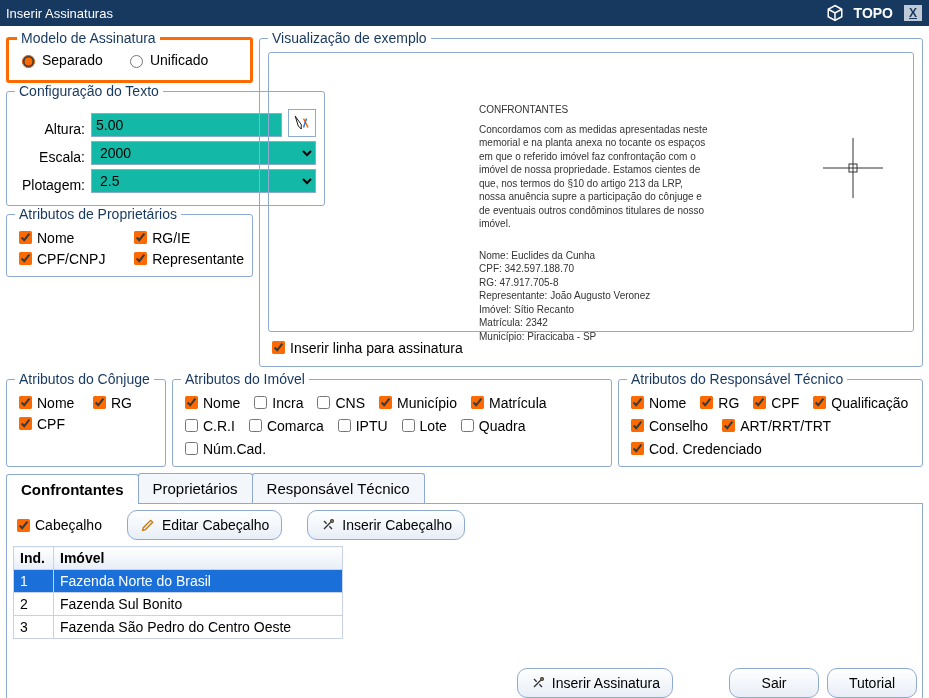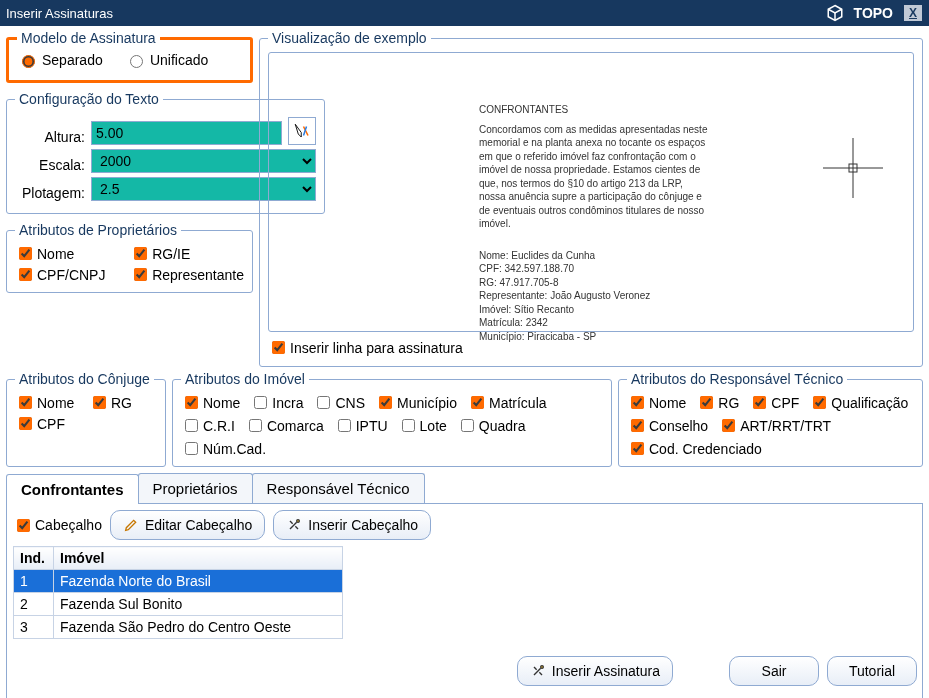--- a/index.html
+++ b/index.html
@@ -6,21 +6,21 @@
   body { margin: 0; background: #f0f0f0; width: 929px; height: 698px; overflow: hidden; }
   .titlebar { background: #17385f; color: #fff; height: 26px; display: flex; align-items: center; padding: 0 6px; font-size: 13px; }
   .titlebar .spacer { flex: 1; }
   .titlebar .logo { display: flex; align-items: center; gap: 10px; margin-right: 10px; font-weight: bold; font-size: 14px; }
   .titlebar .close { background:#c0c9d6; color:#17385f; width:20px; height:18px; display:flex; align-items:center; justify-content:center; border:1px solid #17385f; font-size:12px; font-weight:bold; cursor:pointer; text-decoration:underline;}
   .content { padding: 4px 6px; background: #fff; }
   fieldset { border: 1px solid #8faad2; border-radius: 3px; margin: 0; padding: 6px 8px 8px 8px; }
   fieldset.highlight { border: 3px solid #ff6a00; }
   legend { font-size: 14px; color: #17385f; padding: 0 4px; }
   .row1 { display: flex; gap: 6px; }
-  .col-left { width: 247px; display: flex; flex-direction: column; gap: 8px; }
+  .col-left { width: 247px; display: flex; flex-direction: column; gap: 0; }
   .col-right { flex: 1; }
   label.radio { display:inline-flex; align-items:center; gap:4px; font-size:14px; }
   label.check { display:inline-flex; align-items:center; gap:2px; font-size:14px; white-space:nowrap; }
   input[type="radio"],input[type="checkbox"]{ accent-color:#ff6a00; }
   .cfg-row { display:flex; align-items:flex-end; gap:6px; margin:4px 0; }
   .cfg-row .lbl { width:70px; text-align:right; font-size:14px; }
   .cfg-row input, .cfg-row select { flex:1; height:24px; border:1px solid #8faad2; font-size:14px; padding:0 4px; background:#14b8a6;}
   .iconbtn { width:28px; height:28px; border:1px solid #8faad2; background:#fff; display:flex; align-items:center; justify-content:center; cursor:pointer;}
   .attrgrid { display:grid; grid-template-columns: 1fr 1fr; gap:2px 6px; }
   .preview-box { height: 280px; border:1px solid #8faad2; border-radius:3px; padding:4px; position:relative; }
@@ -28,27 +28,27 @@
   .cross { position:absolute; right:30px; top:85px; }
   .row2 { display:flex; gap:6px; margin-top:4px;}
   .row2 fieldset { flex-shrink:0;}
   .fs-conjuge{width:160px;}
   .fs-imovel{flex:1;}
   .fs-rt{width:305px;}
   .tabs { display:flex; border-bottom:1px solid #8faad2; margin-top:6px;}
   .tab { padding:6px 14px; font-size:15px; border:1px solid #8faad2; border-bottom:none; background:#f3f6fa; margin-right:-1px; cursor:pointer; border-top-left-radius:3px; border-top-right-radius:3px;}
   .tab.active { background:#fff; font-weight:bold; position:relative; top:1px;}
   .tabpanel { border:1px solid #8faad2; border-top:none; padding:6px; height:215px;}
-  .toolbar { display:flex; align-items:center; gap:8px; margin-bottom:6px;}
+  .toolbar { display:flex; align-items:center; gap:25px; margin-bottom:6px;}
   .btn { border:1px solid #8faad2; background:linear-gradient(#fff,#e8eef7); padding:6px 12px; font-size:14px; display:inline-flex; align-items:center; gap:6px; cursor:pointer; border-radius:10px;}
   table { border-collapse:collapse; width:330px; font-size:14px;}
   th,td { border:1px solid #c7d3e5; padding:3px 6px; text-align:left; background:#fff;}
   th { background:linear-gradient(#fff,#e8eef7);}
   tr.sel td { background:#1a6fd8; color:#fff;}
-  .footer { position:absolute; bottom:12px; right:12px; display:flex; gap:8px;}
+  .footer { position:absolute; bottom:0; right:12px; display:flex; gap:8px;}
   .preview-check { margin-top:6px; }
 </style>
 </head>
 <body>
 
 <div class="titlebar">
   <span>Inserir Assinaturas</span>
   <span class="spacer"></span>
   <span class="logo">
     <svg width="18" height="18" viewBox="0 0 24 24" fill="none" stroke="#fff" stroke-width="2">

